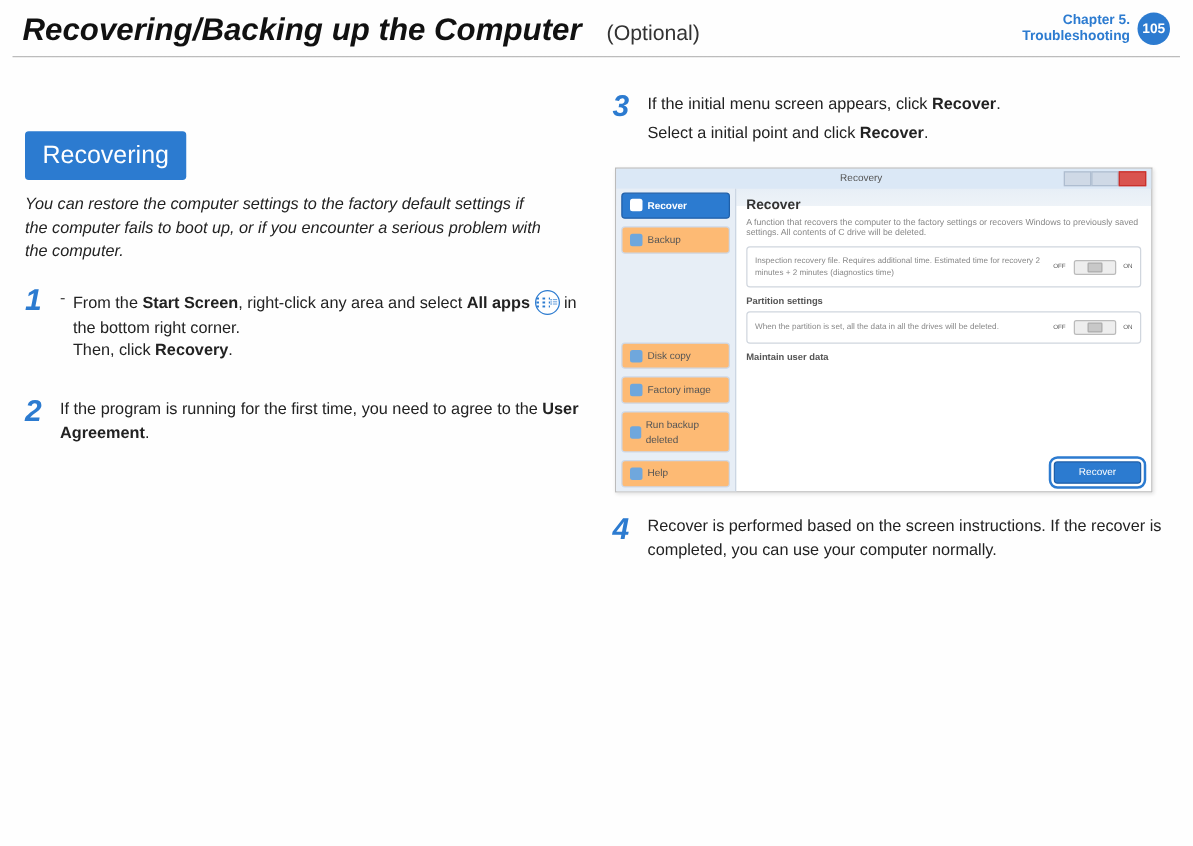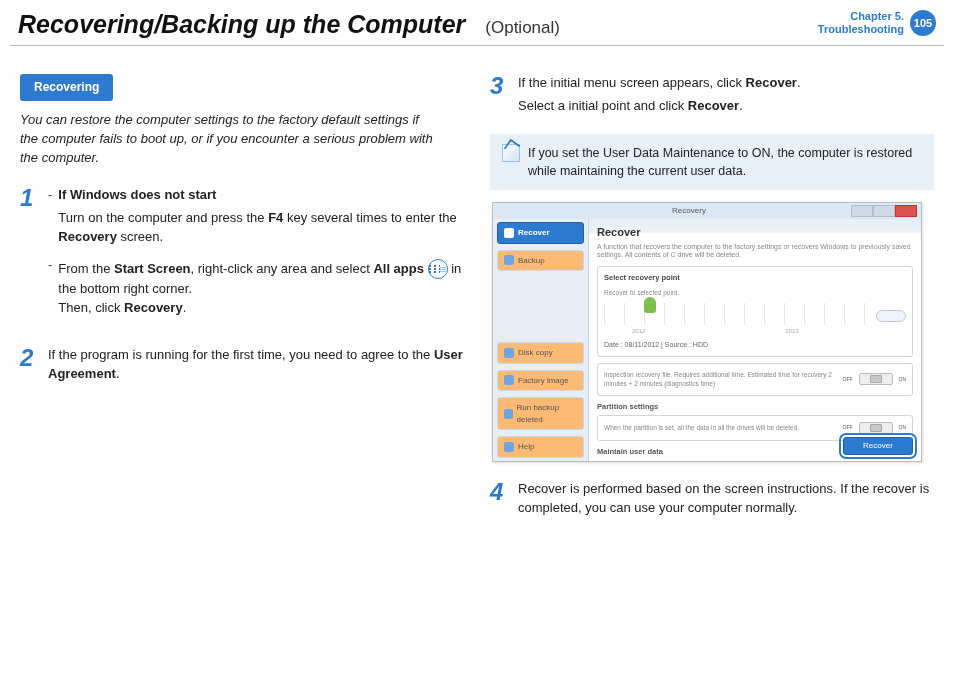--- a/index.html
+++ b/index.html
@@ -33,25 +33,26 @@
     background: linear-gradient(#999,#ddd);
     margin: 0 10px;
     box-shadow: 0 1px 0 #fff;
   }
   .cols { display: flex; gap: 26px; padding: 28px 20px 10px 20px; }
   .col { flex: 1; font-size: 13px; line-height: 1.45; }
   .section-label {
     display: inline-block;
     background: #2c7bd0;
     color: #fff;
-    font-weight: bold;
-    font-size: 12px;
+    font-weight: normal;
+    font-size: 20px;
     padding: 5px 14px;
     border-radius: 3px;
     margin-bottom: 10px;
+    margin-top: 31px;
   }
   .intro { margin-bottom: 18px; max-width: 420px; font-style: italic; }
   .step { display: flex; gap: 10px; margin-bottom: 18px; }
   .step-num {
     color: #2c7bd0; font-size: 24px; font-weight: bold; font-style: italic;
     line-height: 1; min-width: 18px;
   }
   .step-body { flex: 1; }
   .sub { margin-bottom: 10px; }
   .dash { display: flex; gap: 6px; }
@@ -177,28 +178,20 @@
 <div class="cols">
 
   <div class="col">
     <div class="section-label">Recovering</div>
     <p class="intro">You can restore the computer settings to the factory default settings if the computer fails to boot up, or if you encounter a serious problem with the computer.</p>
 
     
     <div class="step">
       <div class="step-num">1</div>
       <div class="step-body">
-        <div class="sub dash">
-            <div class="dash-body">
-          <strong>If Windows does not start</strong>
-          <div style="margin-top:4px;">
-            <span>Turn on the computer and press the </span><strong>F4</strong><span> key several times to enter the </span><strong>Recovery</strong><span> screen.</span>
-          </div>
-        </div>
-          </div>
         <div class="sub dash">
             <div class="dash-body">
           <div style="margin-top:4px;">
             <span>From the </span><strong>Start Screen</strong><span>, right-click any area and select </span>
             <strong>All apps</strong>
             <span class="allapps-icon">
               <svg width="11" height="9" viewBox="0 0 11 9">
                 <circle cx="1.5" cy="1.5" r="1" fill="#2c7bd0"></circle>
                     <rect x="4" y="1" width="6" height="1" fill="#2c7bd0"></rect>
                 <circle cx="1.5" cy="4.5" r="1" fill="#2c7bd0"></circle>
@@ -233,24 +226,20 @@
       <div class="step-body">
         <div>
           <span>If the initial menu screen appears, click </span><strong>Recover</strong><span>.</span>
         </div>
         <div style="margin-top:4px;">
           <span>Select a initial point and click </span><strong>Recover</strong><span>.</span>
         </div>
       </div>
     </div>
 
-    <div class="note-box">
-      <div class="note-icon"></div>
-      <div>If you set the User Data Maintenance to ON, the computer is restored while maintaining the current user data.</div>
-    </div>
 
     <div class="shot">
       <div class="titlebar">
         <span style="width:30px"></span>
         <span>Recovery</span>
         <div class="winbtns">
           <div class="winbtn"></div>
           <div class="winbtn"></div>
           <div class="winbtn close"></div>
         </div>
@@ -280,37 +269,20 @@
           </div>
           <div class="side-item">
             <span class="mini-icon"></span>
             <span>Help</span>
           </div>
         </div>
         <div class="main">
           <h4>Recover</h4>
           <div class="desc">A function that recovers the computer to the factory settings or recovers Windows to previously saved settings. All contents of C drive will be deleted.</div>
 
-          <div class="panel">
-            <div class="plabel">Select recovery point</div>
-            <div style="font-size:6.5px;color:#888;">Recover to selected point.</div>
-            <div style="display:flex;align-items:center;gap:6px;">
-              <div style="flex:1;">
-                <div class="timeline">
-                  <div class="marker"></div>
-                </div>
-                <div class="years">
-                  <span>2012</span>
-                  <span>2013</span>
-                </div>
-              </div>
-              <div class="pillbtn"></div>
-            </div>
-            <div class="infoline">Date  :  08/11/2012    |    Source  :  HDD</div>
-          </div>
 
           <div class="panel row">
             <span style="flex:1;color:#888;font-size:6.5px;">Inspection recovery file. Requires additional time. Estimated time for recovery 2 minutes + 2 minutes (diagnostics time)</span>
             <span style="font-size:5px;">OFF</span>
             <div class="toggle">
                 <div class="knob"></div>
               </div>
             <span style="font-size:5px;">ON</span>
           </div>
 

